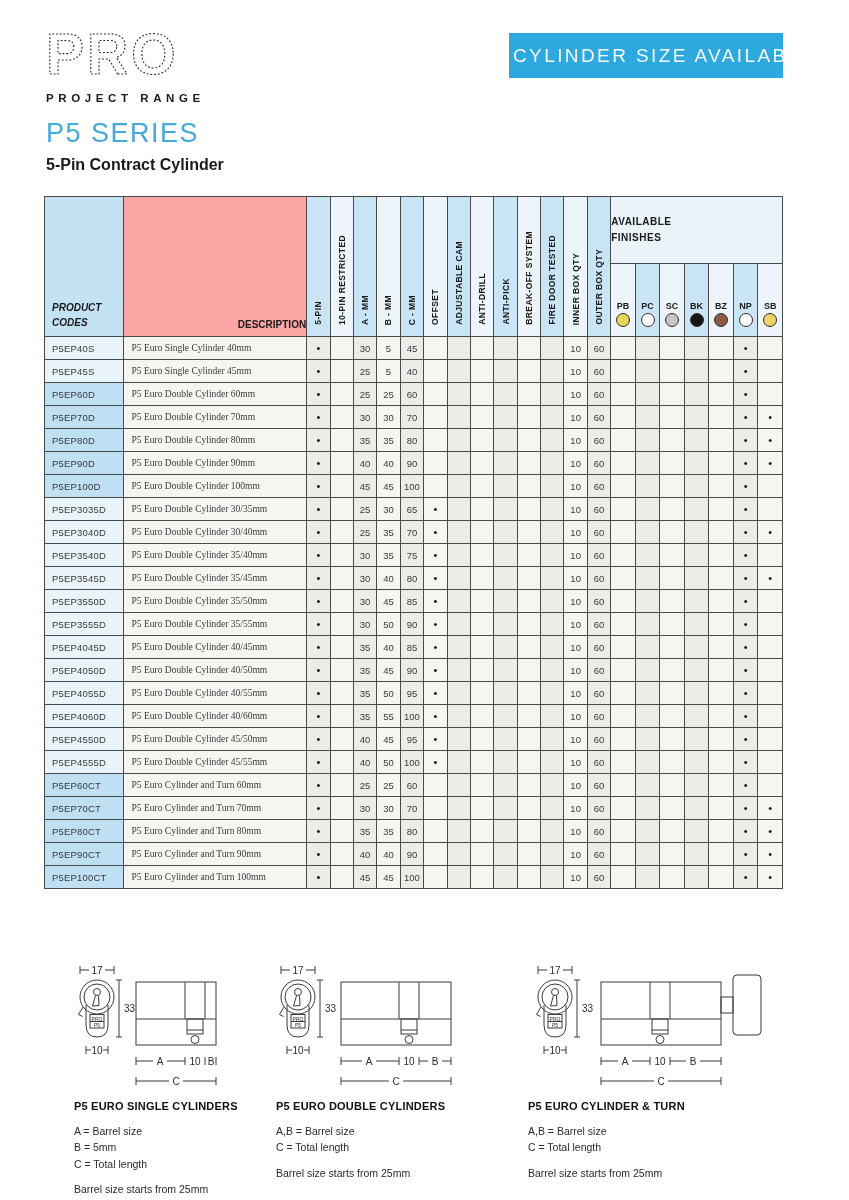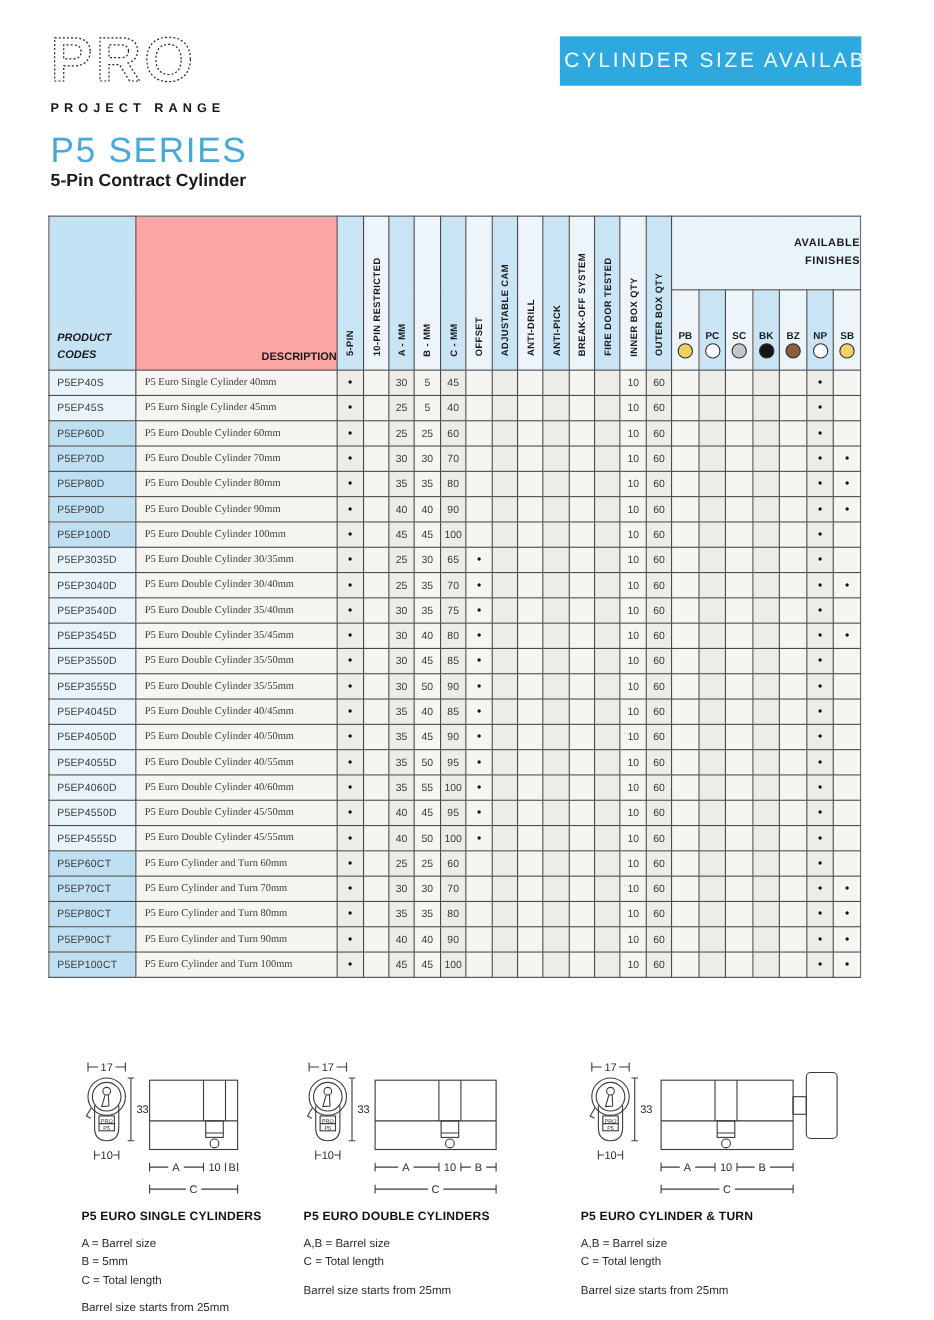--- a/index.html
+++ b/index.html
@@ -7,38 +7,38 @@
         font-family:"Liberation Sans",sans-serif;color:#231f20;}
 
   
   .logo{position:absolute;left:46px;top:26px;}
   .logo-sub{margin-top:2px;font-size:11.5px;font-weight:700;letter-spacing:4.6px;color:#1a1a1a;}
   .pro-dotted{font-size:57px;font-weight:700;letter-spacing:3px;fill:#ffffff;stroke:#1f1f1f;
               stroke-width:1.1;stroke-dasharray:1.8 1.9;font-family:"Liberation Sans",sans-serif;}
   .banner{position:absolute;left:509px;top:33px;width:340px;height:45px;display:flex;
           align-items:center;justify-content:center;}
   .banner span{color:#f3fafd;font-size:19px;letter-spacing:2.4px;font-weight:400;}
-  .series{position:absolute;left:46px;top:118px;margin:0;font-size:32px;font-weight:400;
+  .series{position:absolute;left:46px;top:118px;margin:0;font-size:27px;font-weight:400;
           letter-spacing:1.5px;}
   .subtitle{position:absolute;left:46px;top:156px;margin:0;font-size:16px;font-weight:700;color:#1a1a1a;}
 
   
   table.spec{position:absolute;left:44px;top:196px;border-collapse:collapse;table-layout:fixed;}
   .spec th,.spec td{border:1px solid #4a4a4a;padding:0;overflow:hidden;}
   .spec thead th{font-weight:700;color:#1a1a1a;}
   .h-code{background:#C3E2F4;vertical-align:bottom;text-align:left;}
   .h-code span{display:block;padding:0 0 6px 7px;font-size:10px;line-height:1.5;width:62px;font-style:italic;}
   .h-desc{background:#fca5a5;vertical-align:bottom;text-align:right;}
   .h-desc span{display:block;padding:0 0 6px 8px;font-size:10px;}
   .h-rot{vertical-align:bottom;text-align:center;background:#EDF5FB;}
   .h-rot.shade{background:#C9E4F5;}
   .h-rot .rot{writing-mode:vertical-rl;transform:rotate(180deg);display:inline-block;
               font-size:8.5px;font-weight:700;letter-spacing:.4px;white-space:nowrap;
               padding:0 0 0 0;margin-bottom:7px;}
-  .h-fin{background:#E9F3FA;height:66px;text-align:right;vertical-align:middle;}
+  .h-fin{background:#E9F3FA;height:66px;text-align:left;vertical-align:middle;}
   .h-fin span{display:inline-block;width:86px;font-size:10px;letter-spacing:.5px;line-height:1.6;}
   .h-fin-item{height:72px;vertical-align:bottom;text-align:center;}
   .h-fin-item.shade-h{background:#C9E4F5;}
   .h-fin-item.light-h{background:#EDF5FB;}
   .fin-label{font-size:9px;font-weight:700;margin-bottom:2px;}
   .fin-circle{display:inline-block;width:12px;height:12px;border-radius:50%;
               border:1.5px solid #2e2e2e;margin-bottom:5px;}
   .spec tbody td{height:22px;font-size:9.5px;color:#3a3a3a;}
   td.code{padding-left:7px;letter-spacing:.2px;}
   td.code-blue{background:#BFDFF2;}

